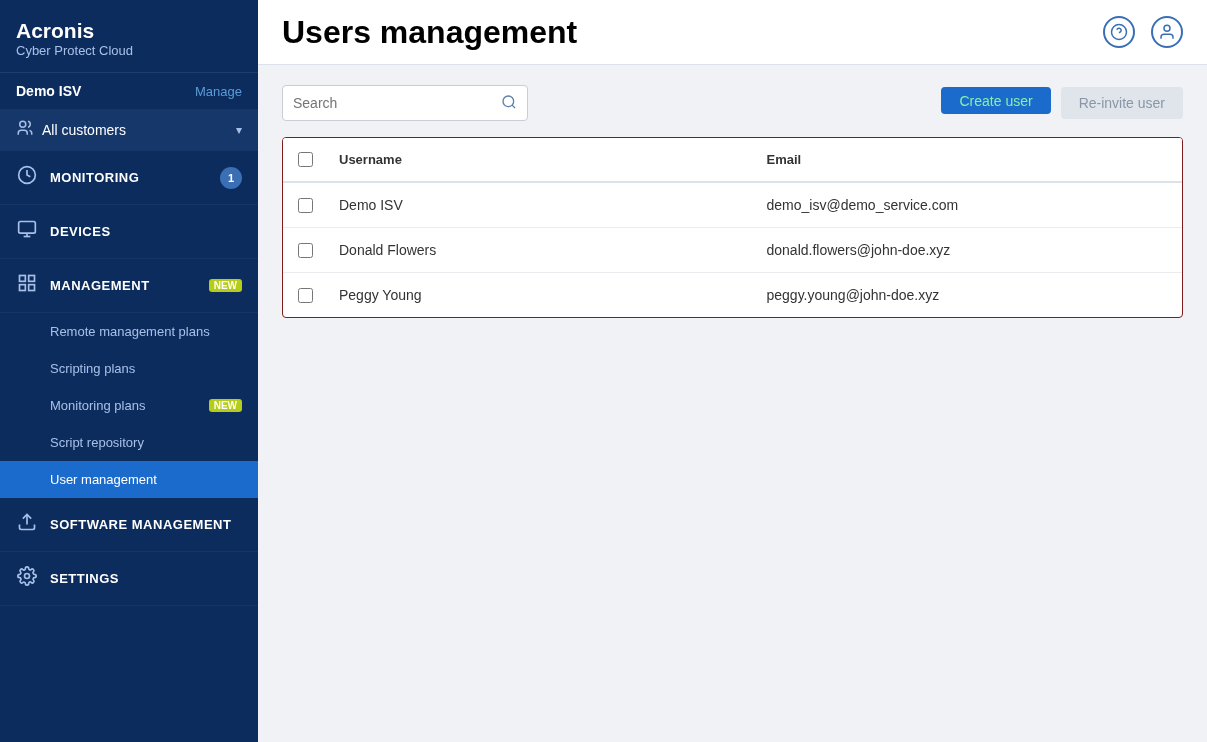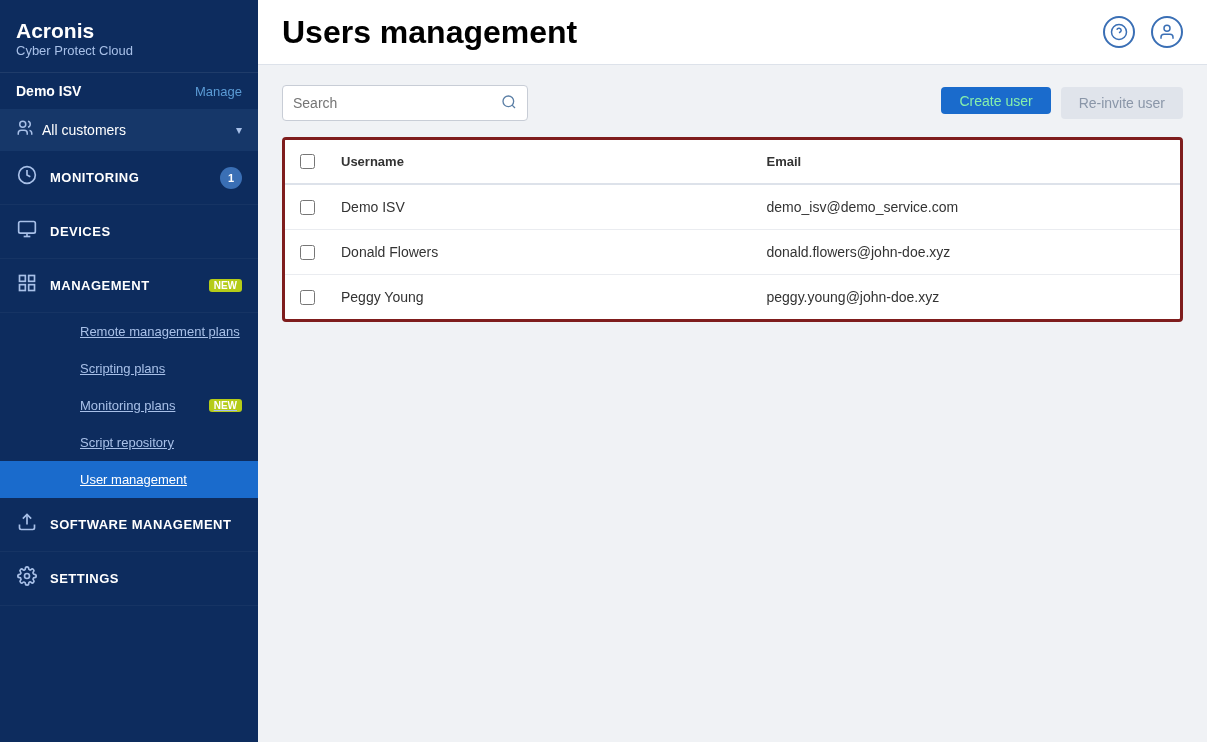--- a/index.html
+++ b/index.html
@@ -130,25 +130,24 @@
       border-radius: 3px;
       padding: 1px 5px;
       font-size: 10px;
       font-weight: 700;
       margin-left: auto;
       text-transform: uppercase;
     }
 
     
     .sub-nav-item {
-      padding: 11px 16px 11px 80px;
+      padding: 11px 16px 11px 50px;
       cursor: pointer;
       font-size: 13px;
       color: #a8c0e8;
-      text-decoration: underline;
     }
 
     .sub-nav-item.active {
       background: #1a6bcc;
       color: #fff;
     }
 
     
     #main {
       flex: 1;
@@ -255,21 +254,21 @@
       padding: 0 18px;
       height: 32px;
       font-size: 14px;
       font-weight: 500;
       cursor: pointer;
     }
 
     
     #users-table {
       background: #fff;
-      border: 3px solid #7f1d1d;
+      border: 1px solid #7f1d1d;
       border-radius: 4px;
       overflow: hidden;
       width: 100%;
     }
 
     .table-header-row {
       display: grid;
       grid-template-columns: 44px 1fr 1fr;
       border-bottom: 2px solid #dde2ea;
       background: #fff;

